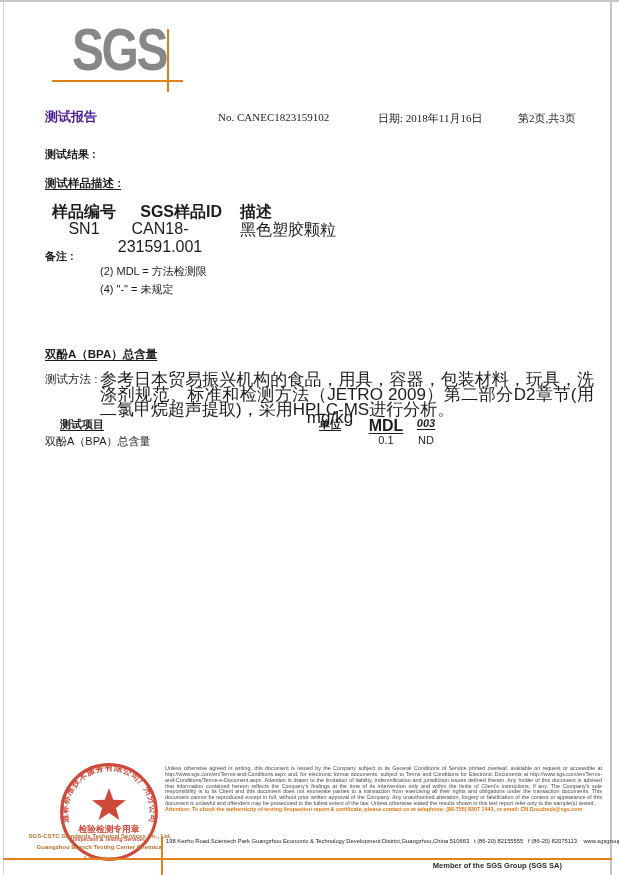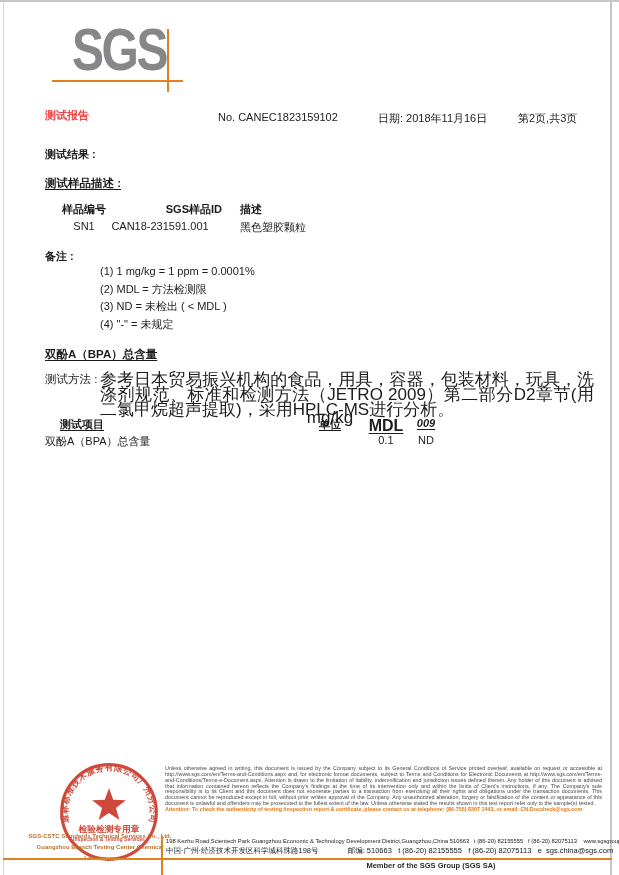--- a/index.html
+++ b/index.html
@@ -10,28 +10,28 @@
   .abs{position:absolute;}
 
   
   .logo-text{position:absolute;left:72px;top:20px;font-size:60px;font-weight:bold;
              color:#87878a;letter-spacing:-3px;transform:scaleX(.8);transform-origin:left top;
              line-height:60px;}
   .logo-hline{position:absolute;left:52px;top:80px;width:131px;height:2px;background:#e0811c;}
   .logo-vline{position:absolute;left:167px;top:29px;width:2px;height:63px;background:#e0811c;}
 
   
-  .doc-title{position:absolute;left:45px;top:108px;font-size:11px;font-weight:bold;color:#ef4444;}
-  .hdr{position:absolute;top:111px;font-size:11px;color:#222;}
+  .doc-title{position:absolute;left:45px;top:108px;font-size:13px;font-weight:bold;color:#4c1d95;}
+  .hdr{position:absolute;top:111px;font-size:11px;color:#222;font-family:Liberation Serif, serif;}
 
   .label{font-size:11px;font-weight:bold;color:#1c1c1c;}
   .u-head{font-size:11.5px;font-weight:bold;text-decoration:underline;text-underline-offset:2px;}
 
   
-  .st-cell{position:absolute;font-size:11px;}
+  .st-cell{position:absolute;font-size:16px;}
   .st-h{font-weight:bold;}
   .c-center{text-align:center;}
 
   .note-line{font-size:11px;line-height:17.6px;white-space:pre;}
 
   .method-text{position:absolute;left:100px;top:372px;width:494px;font-size:17px;
                line-height:15px;text-align:justify;}
 
   
   .rt-h{font-weight:bold;text-decoration:underline;text-underline-offset:2px;}
@@ -41,21 +41,21 @@
   .company-lines{position:absolute;left:22px;top:831px;width:156px;text-align:center;
                  font-size:6px;line-height:11px;color:#b5712c;font-weight:bold;}
   .legal{position:absolute;left:165px;top:766px;width:437px;font-size:5.4px;line-height:5.85px;
          color:#4a4a4a;text-align:justify;}
   .attention{color:#e47714;font-weight:bold;}
   .addr{position:absolute;left:166px;width:440px;white-space:pre;color:#1a1a1a;}
   .addr1{top:838px;font-size:5.8px;}
   .addr2{top:846px;font-size:7.5px;}
   .foot-vline{position:absolute;left:161px;top:836px;width:2px;height:39px;background:#e0811c;}
   .foot-hline{position:absolute;left:3px;top:858px;width:609px;height:2px;background:#e0811c;}
-  .member{position:absolute;left:300px;top:861px;width:262px;text-align:center;
+  .member{position:absolute;left:300px;top:861px;width:262px;text-align:right;
           font-size:7.5px;font-weight:bold;color:#2a2a2a;}
   .stamp{position:absolute;left:57px;top:762px;opacity:.92;}
 </style>
 </head>
 <body>
 
 <div class="page">
 
   <div class="edge" style="left:0;top:0;width:619px;height:2px;"></div>
   <div class="edge" style="left:610px;top:0;width:2px;height:875px;"></div>
@@ -75,34 +75,32 @@
 
   <div class="st-cell st-h c-center" style="left:45px;top:202px;width:78px;">样品编号</div>
   <div class="st-cell st-h c-center" style="left:118px;top:202px;width:104px;text-align:right;">SGS样品ID</div>
   <div class="st-cell st-h" style="left:240px;top:202px;">描述</div>
   <div class="st-cell c-center" style="left:45px;top:220px;width:78px;">SN1</div>
   <div class="st-cell c-center" style="left:108px;top:220px;width:104px;">CAN18-231591.001</div>
   <div class="st-cell" style="left:240px;top:220px;">黑色塑胶颗粒</div>
 
   <div class="abs label" style="left:45px;top:249px;">备注 :</div>
   <div class="abs" style="left:100px;top:263px;">
-    <div class="note-line">(1) 1 mg/kg = 1 ppm = 0.0001%</div>
     <div class="note-line">(2) MDL = 方法检测限</div>
-    <div class="note-line">(3) ND = 未检出 ( &lt; MDL )</div>
     <div class="note-line">(4) "-" = 未规定</div>
   </div>
 
   <div class="abs u-head" style="left:45px;top:347px;">双酚A（BPA）总含量</div>
   <div class="abs label" style="left:45px;top:372px;font-weight:normal;font-size:11.5px;">测试方法 :</div>
   <div class="method-text">参考日本贸易振兴机构的食品，用具，容器，包装材料，玩具，洗涤剂规范、标准和检测方法（JETRO 2009）第二部分D2章节(用二氯甲烷超声提取)，采用HPLC-MS进行分析。</div>
 
   <div class="abs rt-h" style="left:60px;top:417px;font-size:11px;">测试项目</div>
   <div class="abs rt-h c-center" style="left:300px;top:417px;width:60px;font-size:11px;">单位</div>
   <div class="abs rt-h c-center" style="left:358px;top:417px;width:56px;font-size:16px;">MDL</div>
-  <div class="abs rt-h rt-i c-center" style="left:400px;top:417px;width:52px;font-size:11px;">009</div>
+  <div class="abs rt-h rt-i c-center" style="left:400px;top:417px;width:52px;font-size:11px;">003</div>
   <div class="abs" style="left:45px;top:434px;font-size:11px;">双酚A（BPA）总含量</div>
   <div class="abs c-center" style="left:300px;top:408px;width:60px;font-size:17px;">mg/kg</div>
   <div class="abs c-center" style="left:358px;top:434px;width:56px;font-size:11px;">0.1</div>
   <div class="abs c-center" style="left:400px;top:434px;width:52px;font-size:11px;">ND</div>
 
   <svg class="stamp" width="104" height="100" viewBox="0 0 100 96">
     <circle cx="50" cy="48" r="45.5" fill="none" stroke="#cc3a2a" stroke-width="3"></circle>
     <path id="arcTop" d="M 12.2,61 A 40,40 0 1 1 87.8,61" fill="none"></path>
     <text font-size="8.2" fill="#cc3a2a" font-weight="bold">
       <textPath href="#arcTop" startOffset="3" textLength="146" lengthAdjust="spacing">通标标准技术服务有限公司广州分公司</textPath>
@@ -116,19 +114,18 @@
     <div>SGS-CSTC Standards Technical Services Co., Ltd.</div>
     <div>Guangzhou Branch Testing Center Chemical Laboratory</div>
   </div>
 
   <div class="legal">
     <span>Unless otherwise agreed in writing, this document is issued by the Company subject to its General Conditions of Service printed overleaf, available on request or accessible at http://www.sgs.com/en/Terms-and-Conditions.aspx and, for electronic format documents, subject to Terms and Conditions for Electronic Documents at http://www.sgs.com/en/Terms-and-Conditions/Terms-e-Document.aspx. Attention is drawn to the limitation of liability, indemnification and jurisdiction issues defined therein. Any holder of this document is advised that information contained hereon reflects the Company's findings at the time of its intervention only and within the limits of Client's instructions, if any. The Company's sole responsibility is to its Client and this document does not exonerate parties to a transaction from exercising all their rights and obligations under the transaction documents. This document cannot be reproduced except in full, without prior written approval of the Company. Any unauthorized alteration, forgery or falsification of the content or appearance of this document is unlawful and offenders may be prosecuted to the fullest extent of the law. Unless otherwise stated the results shown in this test report refer only to the sample(s) tested .</span><br>
     <span class="attention">Attention: To check the authenticity of testing /inspection report &amp; certificate, please contact us at telephone: (86-755) 8307 1443, or email: CN.Doccheck@sgs.com</span>
   </div>
 
   <div class="addr addr1">198 Kezhu Road,Scientech Park Guangzhou Economic &amp; Technology Development District,Guangzhou,China 510663   t (86-20) 82155555   f (86-20) 82075113    www.sgsgroup.com.cn</div>
-  <div class="addr addr2">中国·广州·经济技术开发区科学城科珠路198号              邮编: 510663   t (86-20) 82155555   f (86-20) 82075113   e  sgs.china@sgs.com</div>
 
   <div class="foot-vline"></div>
   <div class="foot-hline"></div>
   <div class="member">Member of the SGS Group (SGS SA)</div>
 
 </div>
 
 </body></html>

